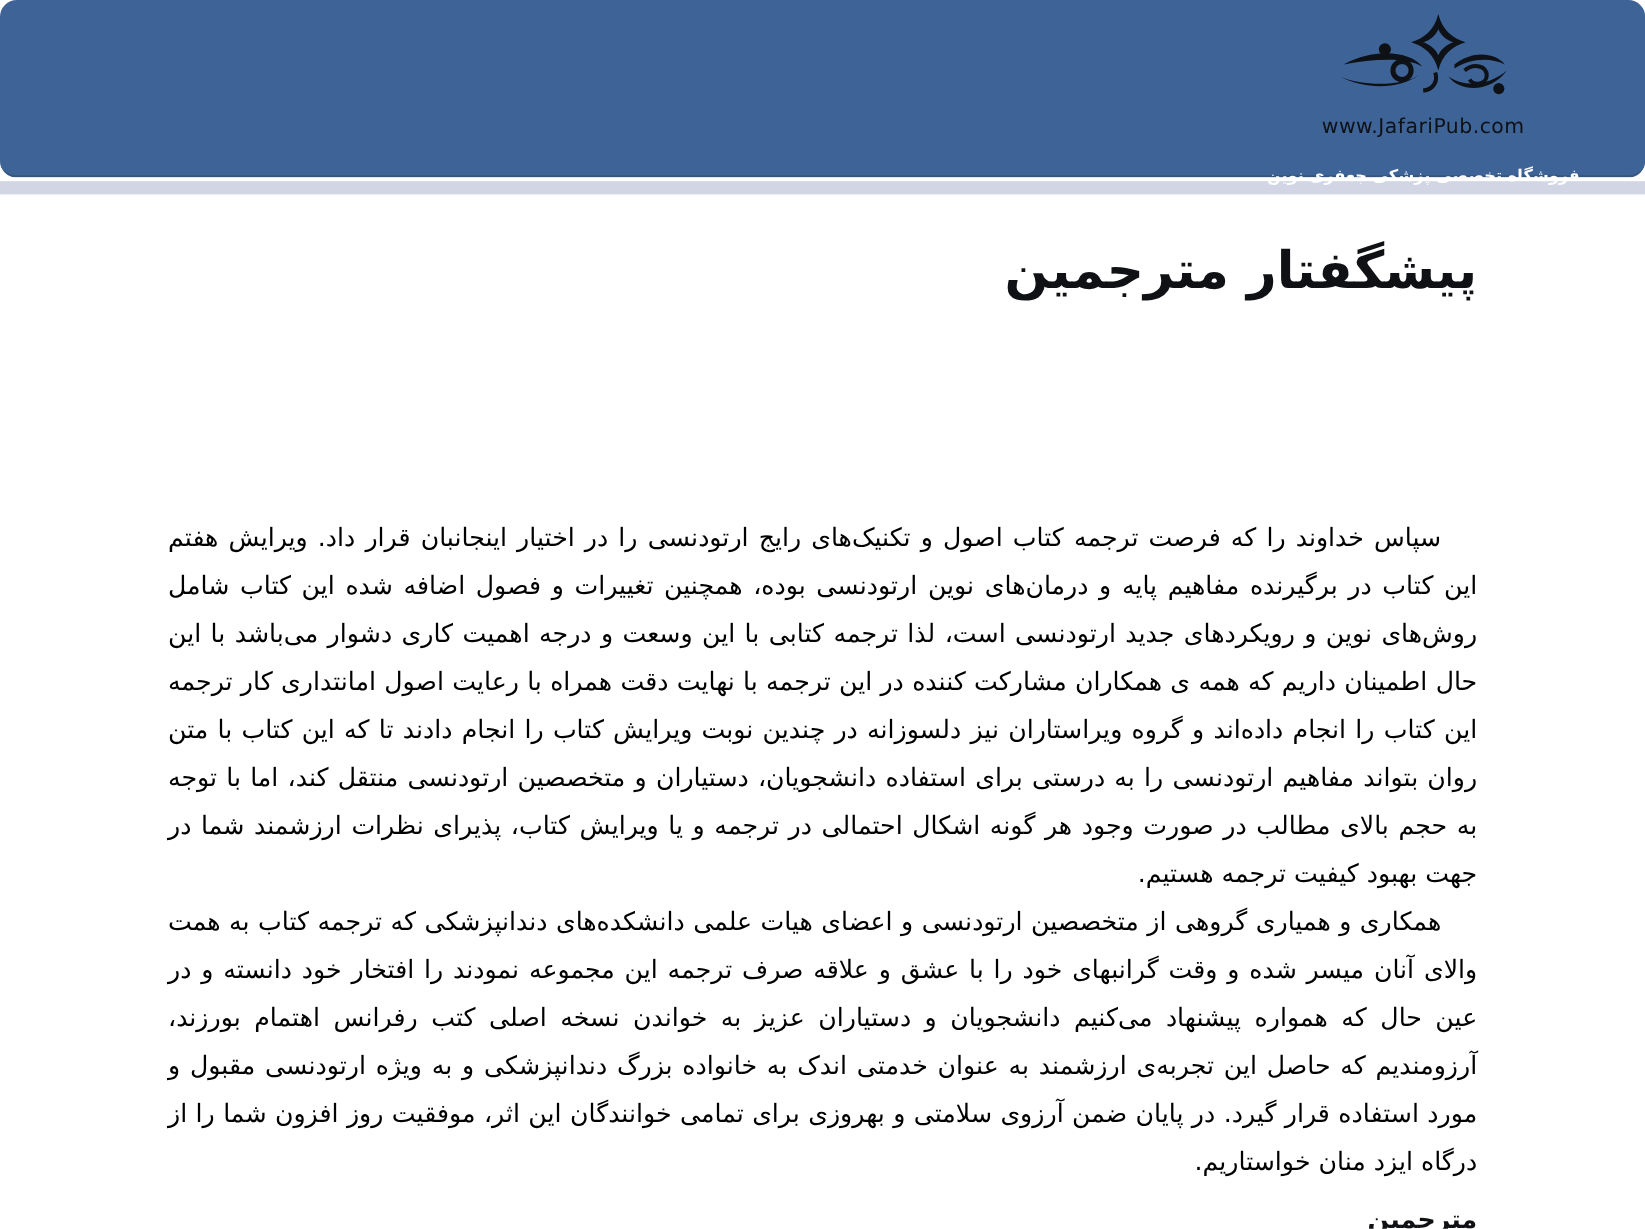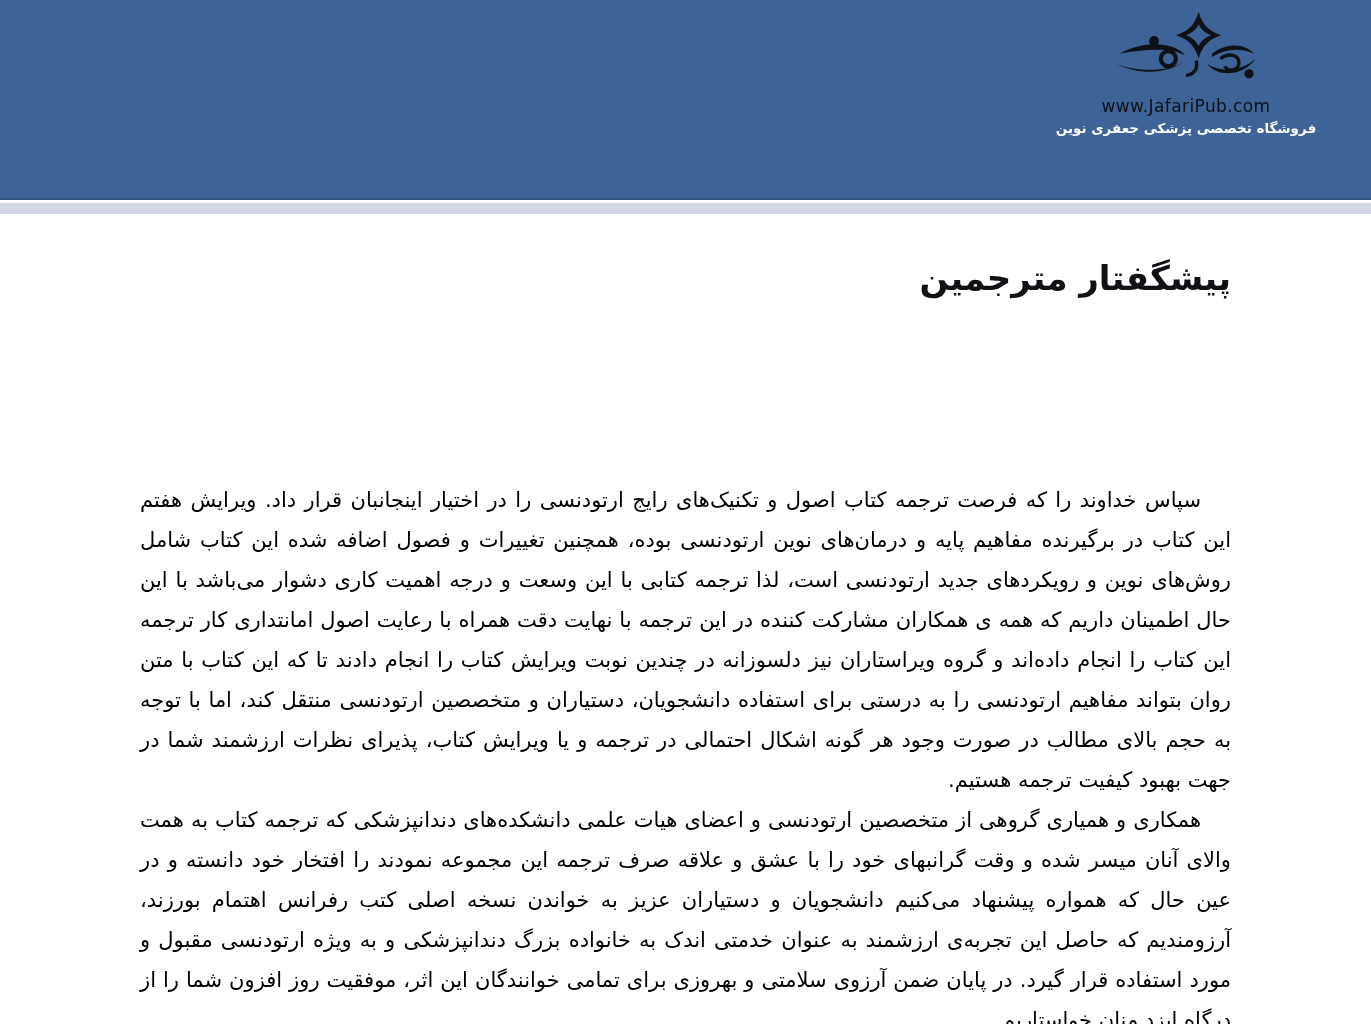--- a/index.html
+++ b/index.html
@@ -10,45 +10,46 @@
     --tagline:#FFFFFF;
   }
   *{box-sizing:border-box;}
   html,body{margin:0;padding:0;}
   body{
     width:1371px;height:1024px;overflow:hidden;background:#ffffff;
     font-family:"DejaVu Sans","Liberation Sans",sans-serif;
     color:#17191c;
   }
   .banner{
-    position:relative;height:200px;background:var(--banner-bg);
+    position:relative;height:148px;background:var(--banner-bg);
     border-bottom:2px solid var(--banner-edge);
+    border-radius:14px;
   }
   .brand{
     position:absolute;top:10px;right:60px;width:250px;
     display:flex;flex-direction:column;align-items:center;
   }
   .logo{width:152px;height:84px;display:block;}
   .url{
     margin-top:2px;font-size:17px;letter-spacing:0.4px;color:var(--ink);
     font-family:"DejaVu Sans","Liberation Sans",sans-serif;
   }
   .tagline{
-    margin-top:4px;font-size:13.5px;font-weight:700;color:var(--tagline);
+    margin-top:23px;font-size:13.5px;font-weight:700;color:var(--tagline);
     direction:rtl;white-space:nowrap;
   }
   .strip{
     height:11px;margin-top:3px;background:var(--strip-bg);
   }
   .content{
     direction:rtl;padding:0 140px;
   }
   .title{
     margin:38px 0 0 0;
-    font-size:34px;line-height:52px;font-weight:bold;color:#101114;
+    font-size:43px;line-height:52px;font-weight:bold;color:#101114;
     text-align:right;letter-spacing:0;
   }
   .para{
     margin:0;font-size:21px;line-height:40px;color:#000000;
     text-align:justify;text-align-last:right;
     text-indent:30px;
   }
   .para.first{margin-top:176px;}
   .signature{
     margin:8px 0 0 0;font-size:21px;line-height:40px;font-weight:bold;color:#101114;

